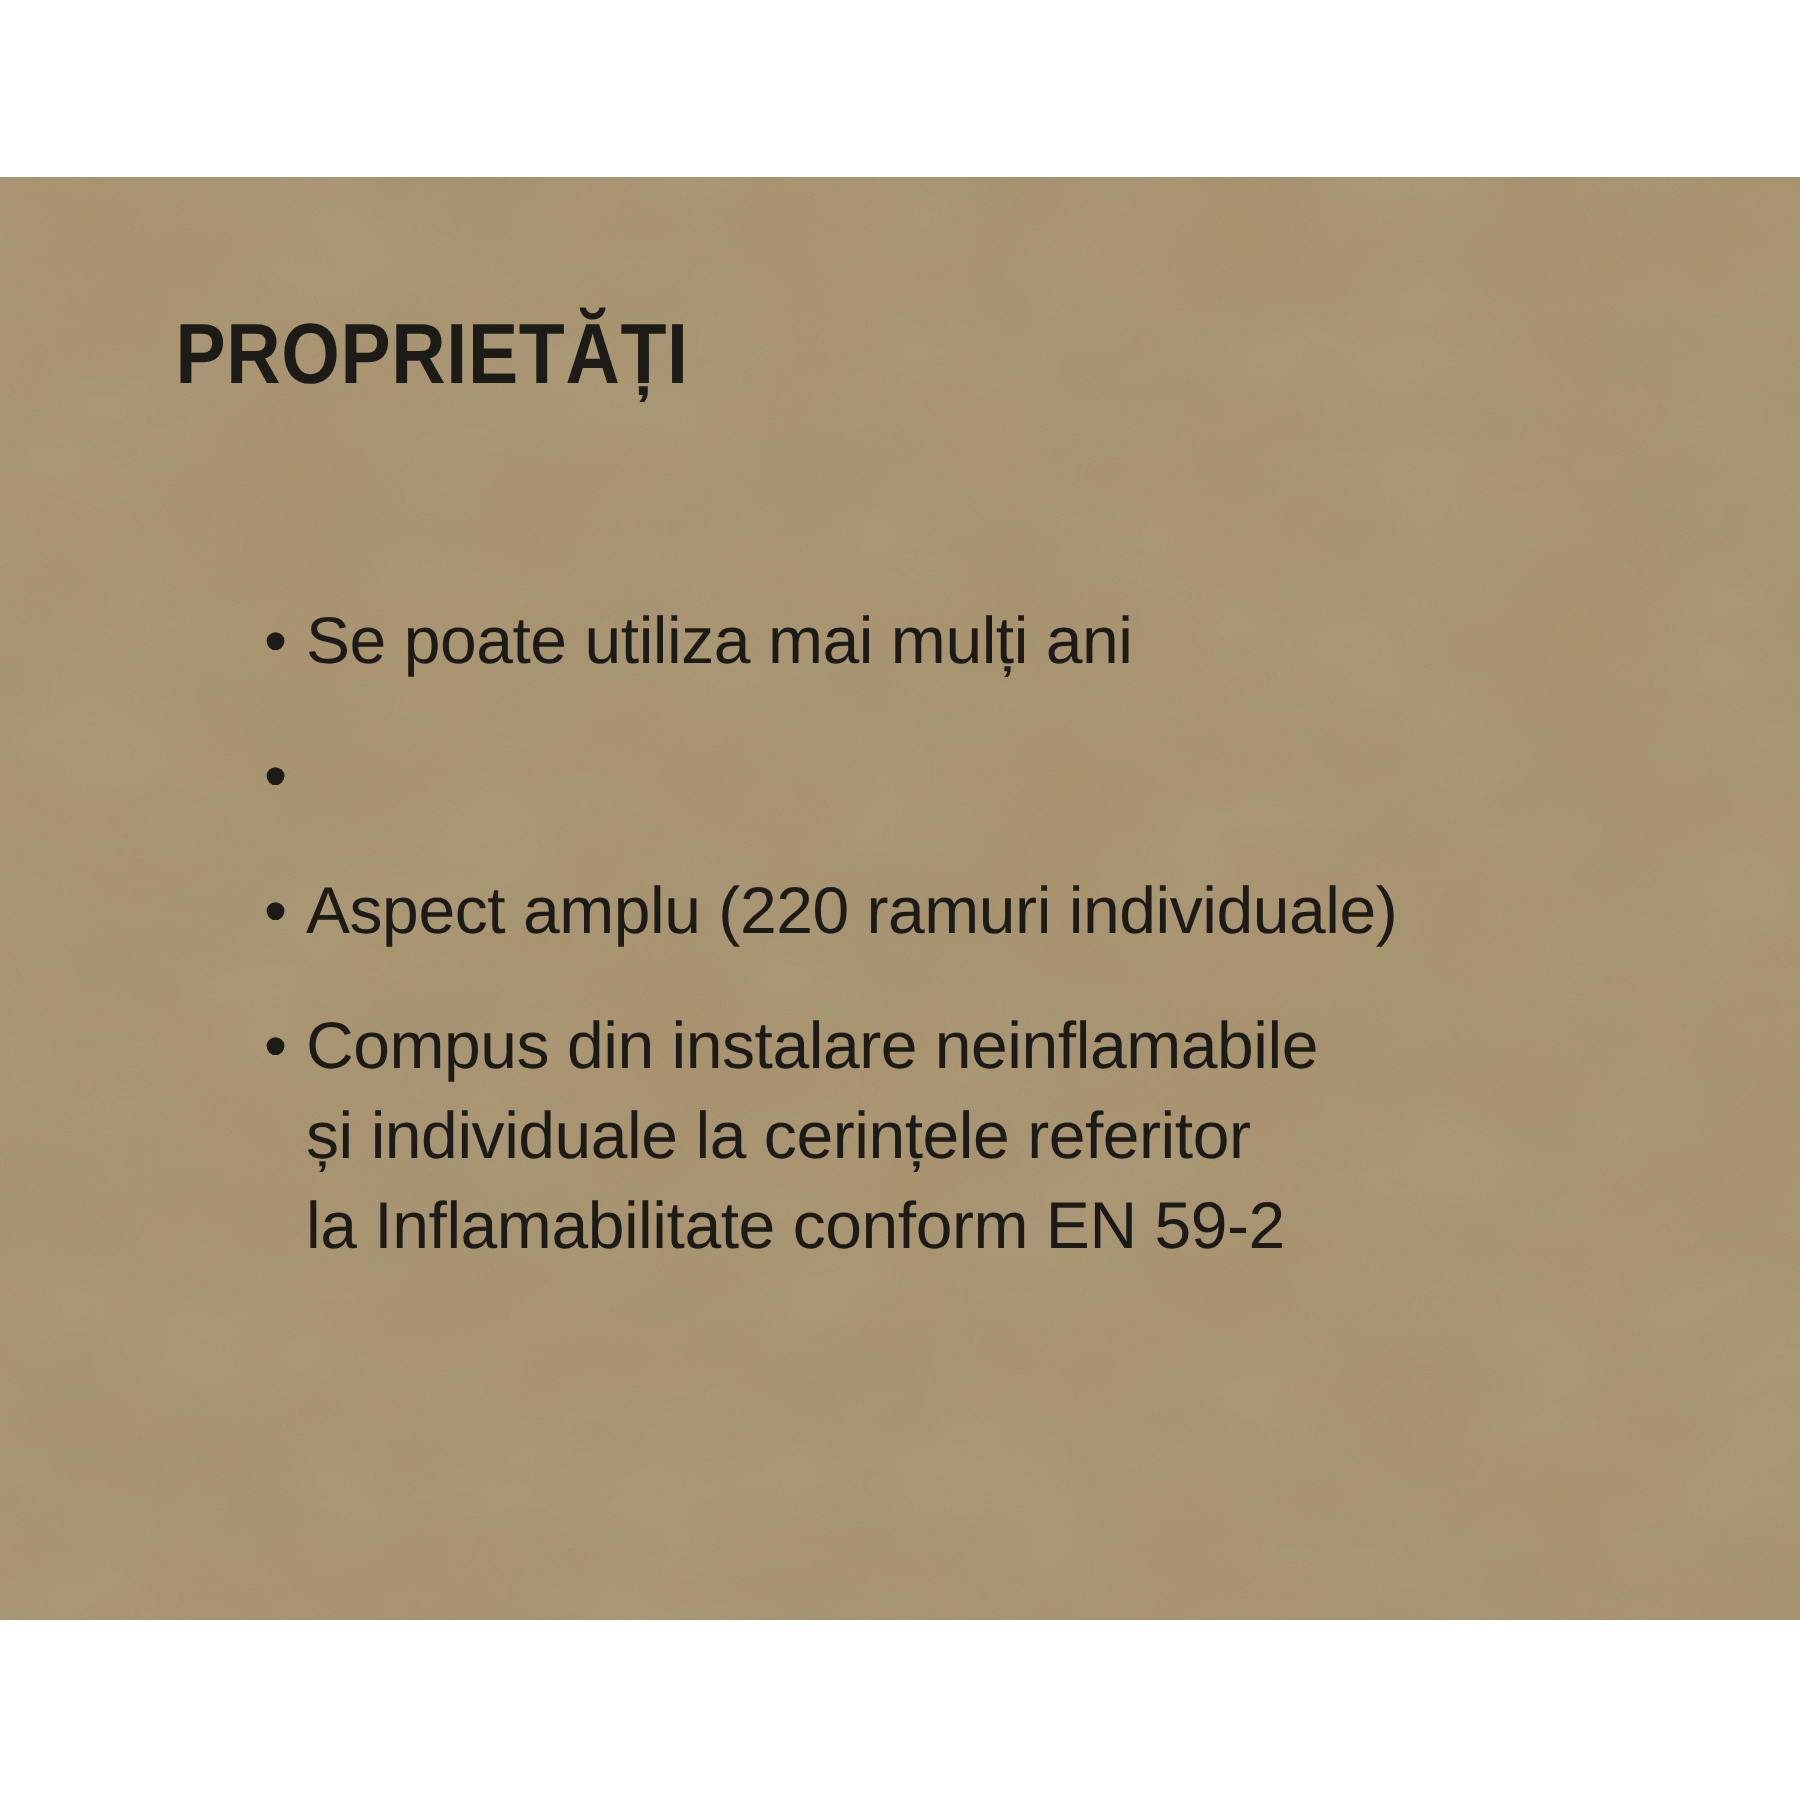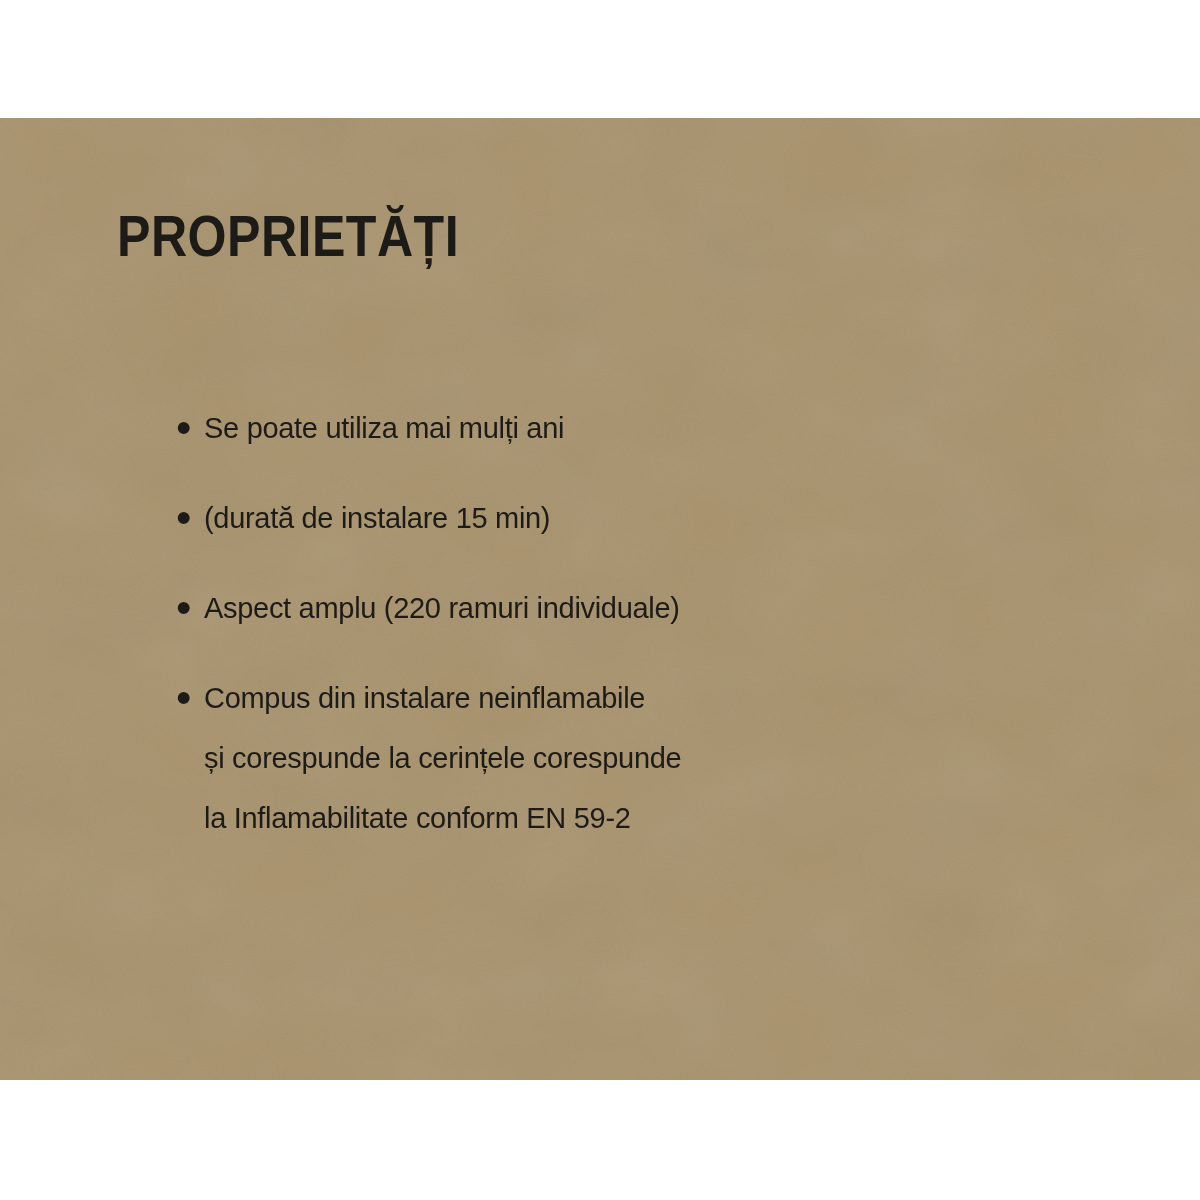--- a/index.html
+++ b/index.html
@@ -66,21 +66,21 @@
     width:28px;
     flex:0 0 28px;
     font-size:44px;
     line-height:60px;
     color:var(--text-color);
   }
   .lines{
     flex:1;
   }
   .line{
-    font-size:29px;
+    font-size:44px;
     line-height:60px;
     letter-spacing:-0.3px;
     color:var(--text-color);
     white-space:nowrap;
   }
 </style>
 </head>
 <body>
 
 <div class="page">
@@ -106,35 +106,34 @@
       <li class="item">
         <span class="marker">•</span>
         <div class="lines">
           <div class="line">Se poate utiliza mai mulți ani</div>
         </div>
       </li>
 
       <li class="item">
         <span class="marker">•</span>
         <div class="lines">
-          <div class="line">(durată de instalare 15 min)</div>
         </div>
       </li>
 
       <li class="item">
         <span class="marker">•</span>
         <div class="lines">
           <div class="line">Aspect amplu (220 ramuri individuale)</div>
         </div>
       </li>
 
       <li class="item">
         <span class="marker">•</span>
         <div class="lines">
           <div class="line">Compus din instalare neinflamabile</div>
-          <div class="line">și corespunde la cerințele corespunde</div>
+          <div class="line">și individuale la cerințele referitor</div>
           <div class="line">la Inflamabilitate conform EN 59-2</div>
         </div>
       </li>
 
     </ul>
   </section>
 </div>
 
 </body></html>

